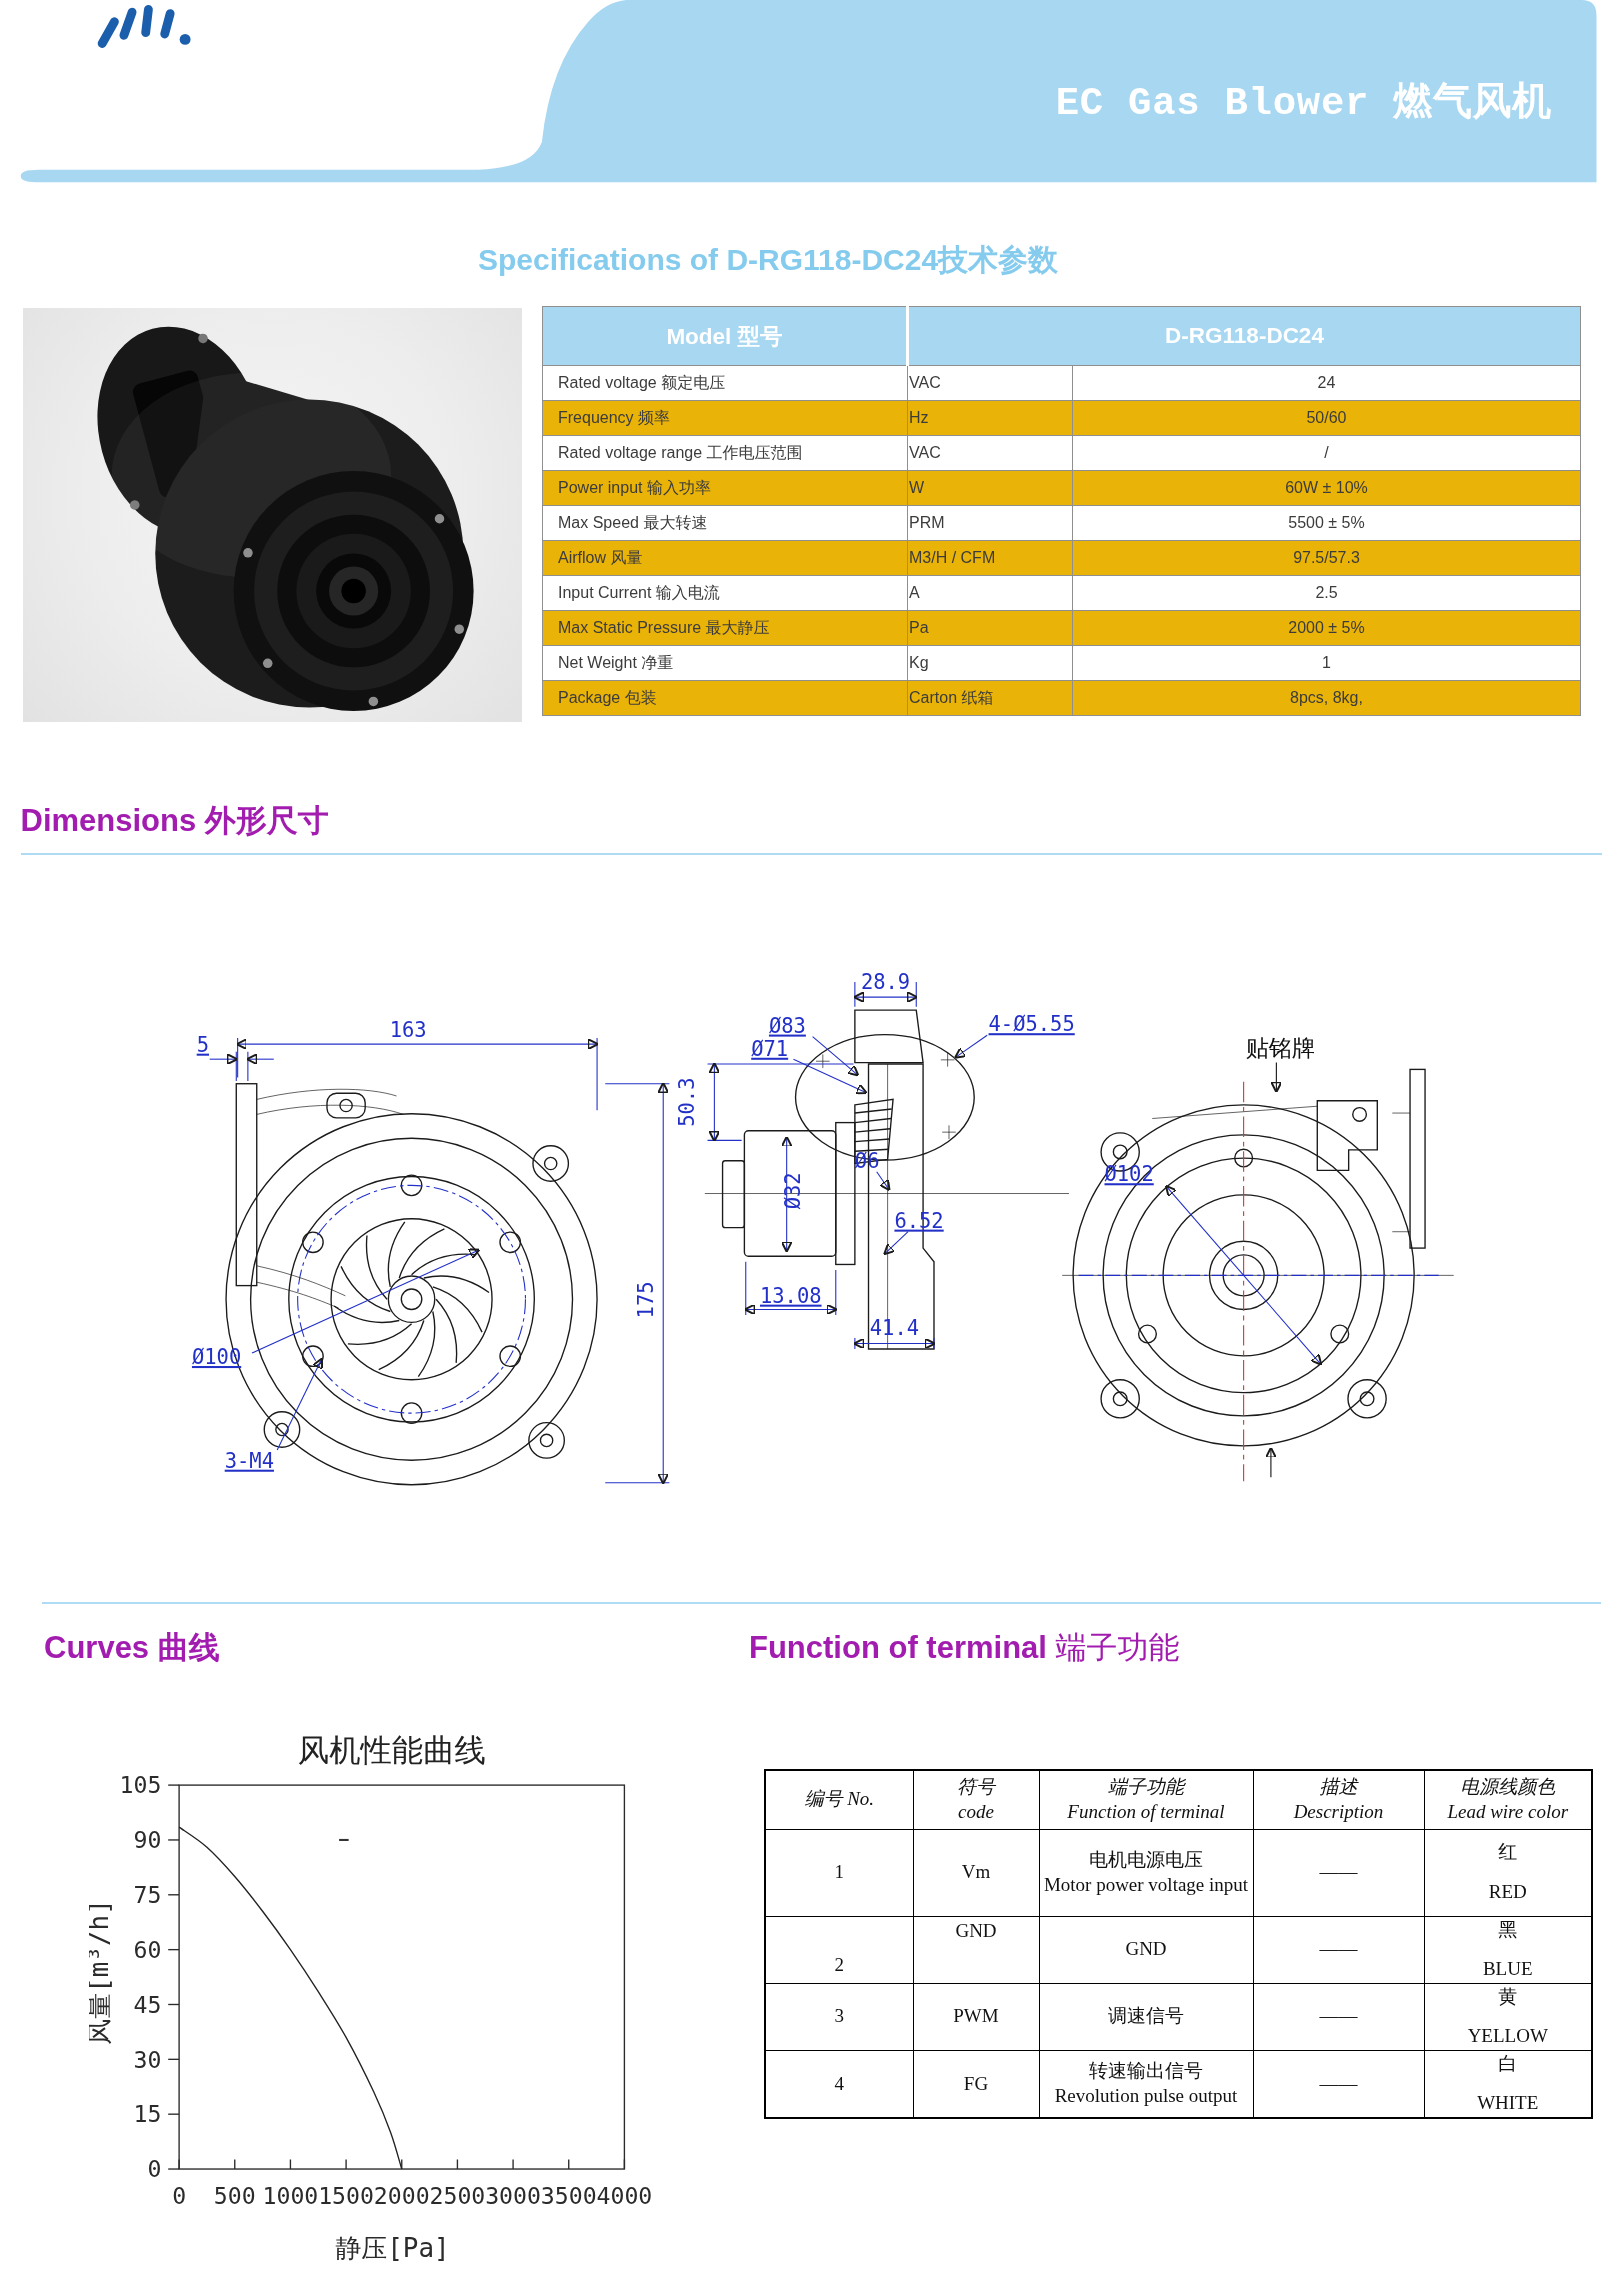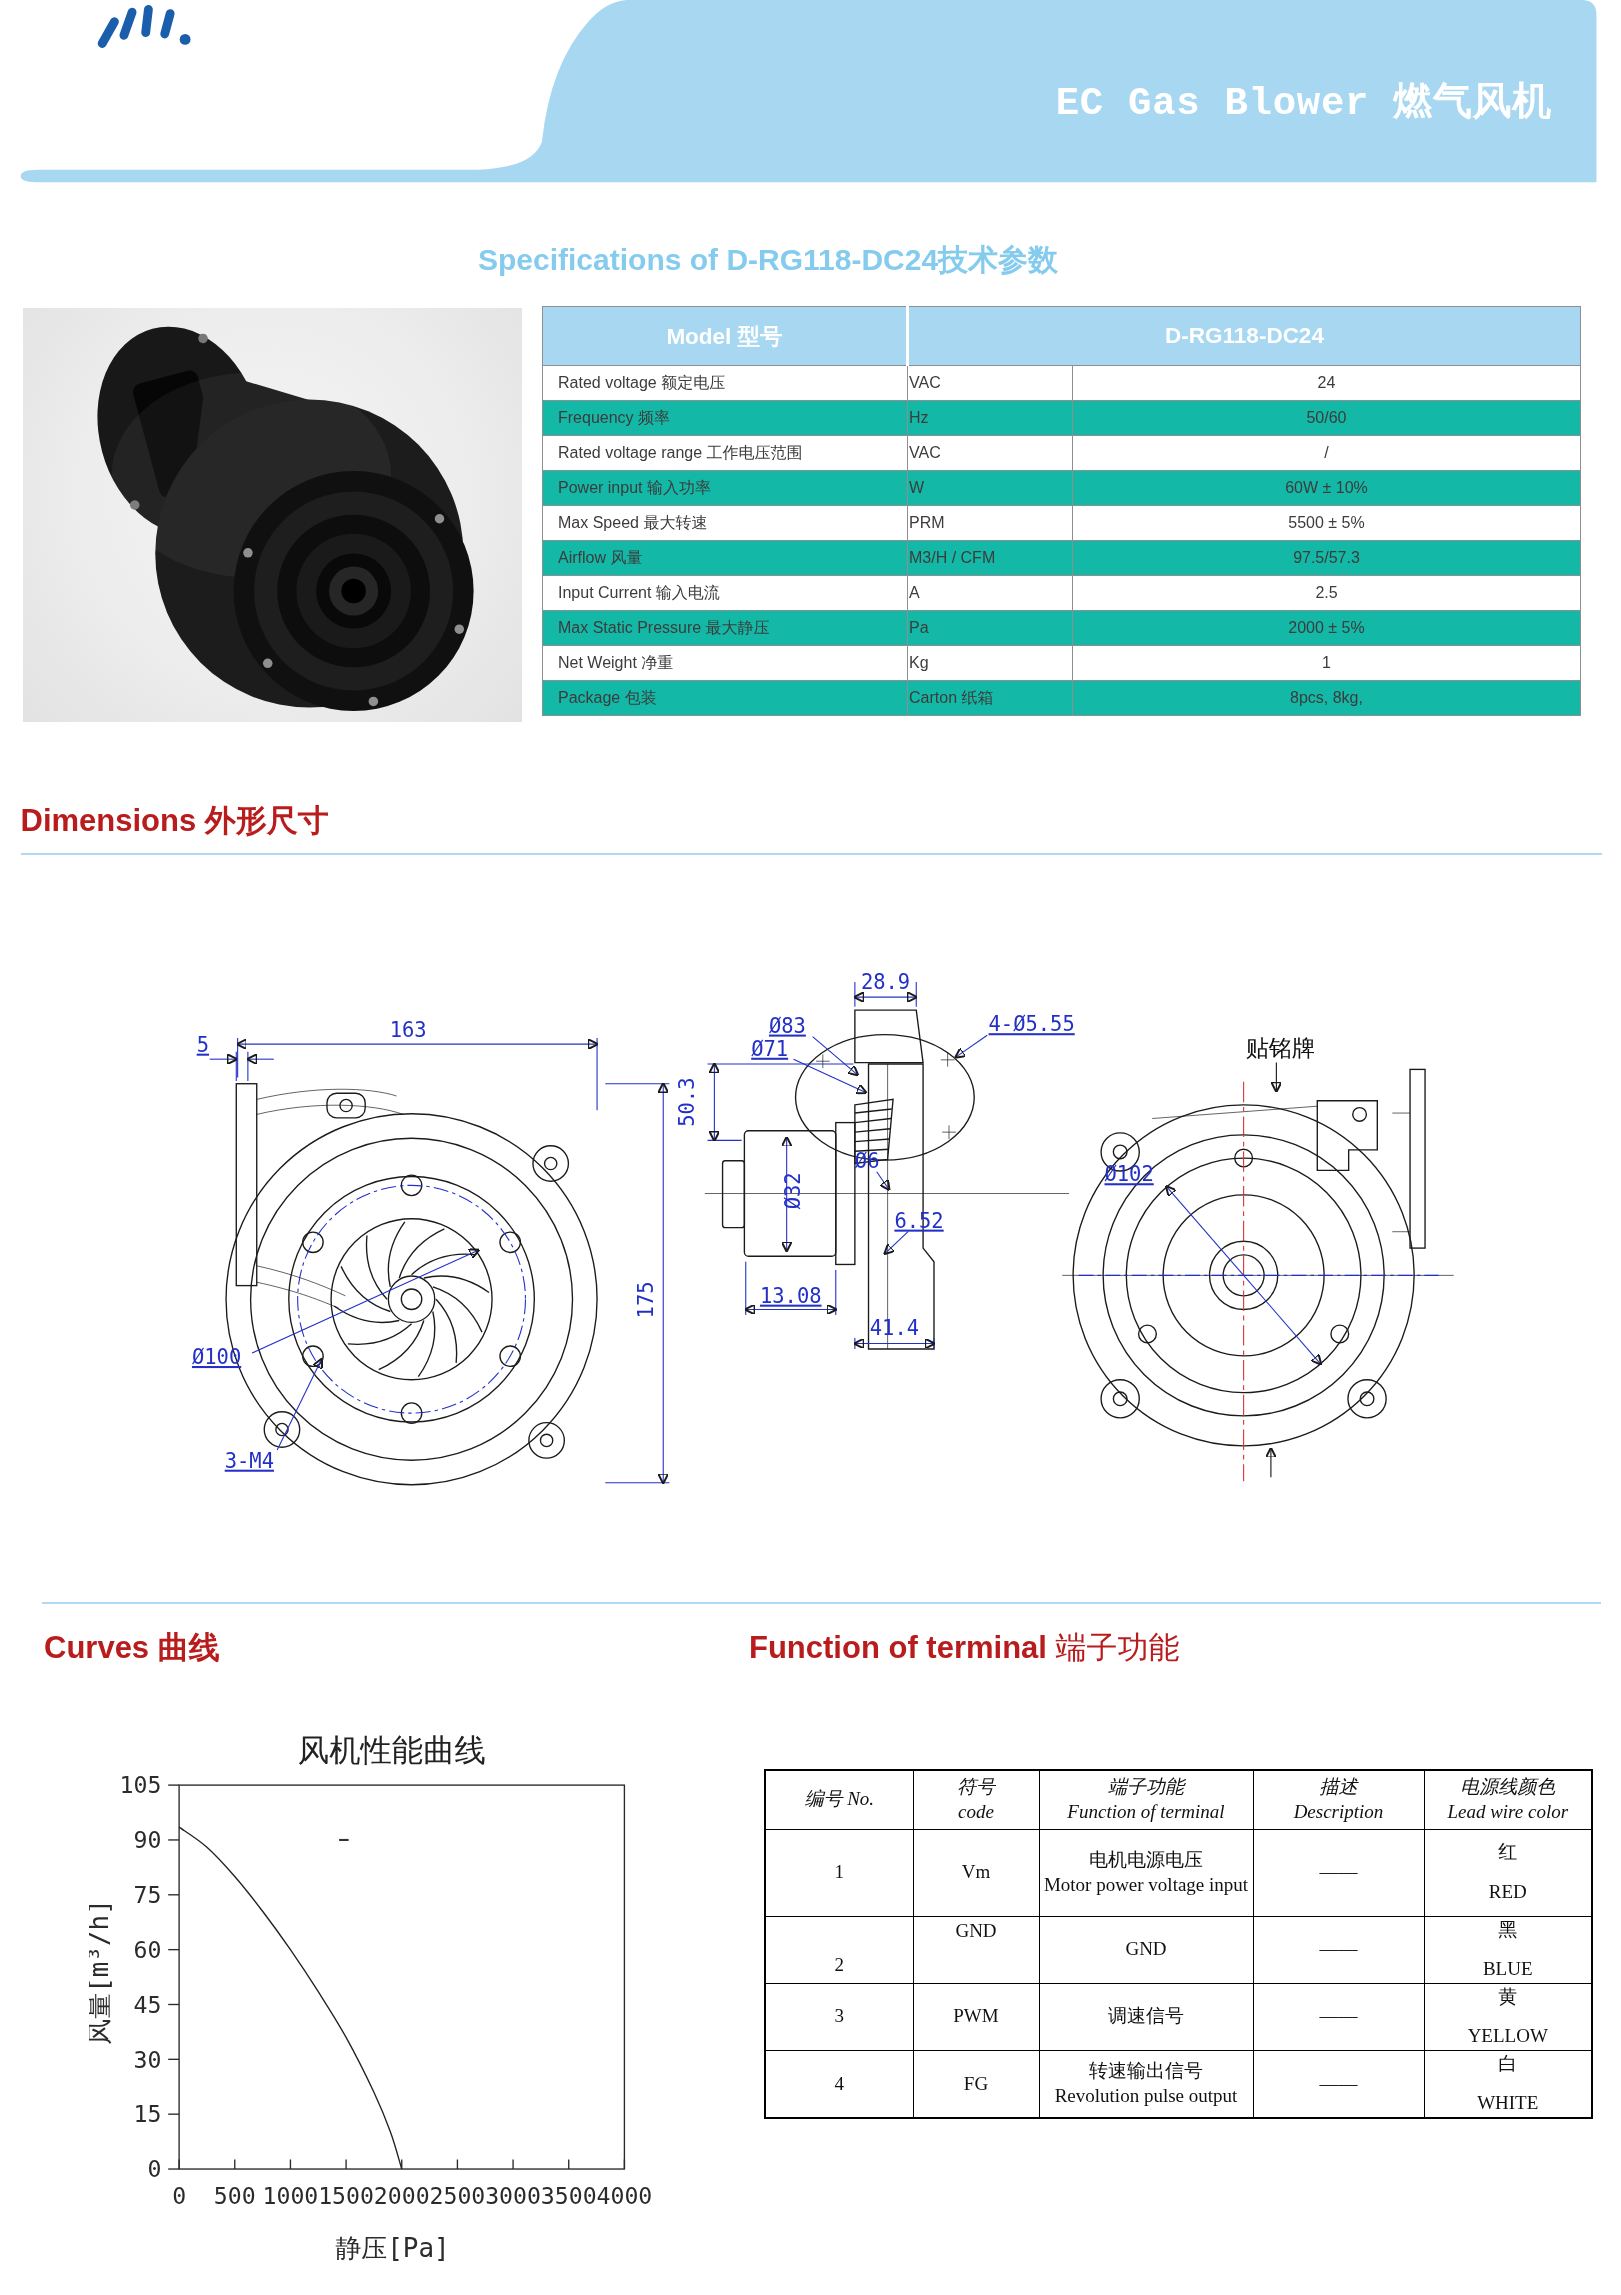--- a/index.html
+++ b/index.html
@@ -15,38 +15,38 @@
   .logo-word{position:absolute;left:0px;top:35px;font-size:56px;font-weight:800;
         color:#1B5EAB;letter-spacing:-2px;white-space:nowrap;}
   .logo-ball{display:inline-block;position:relative;width:42px;height:44px;border-radius:50%;
         vertical-align:-5.5px;margin:0 -0.7px;
         background:radial-gradient(circle at 38% 30%, #FFE08A 0%, #FBAE3C 40%, #F07E12 72%, #DD620A 100%);}
   .logo-ball svg{position:absolute;left:0;top:0;}
 
   
   .spec-title{position:absolute;left:478px;top:240px;width:766px;text-align:left;
         font-size:30px;font-weight:bold;color:#85CBEE;}
-  .sec-title{position:absolute;font-size:31px;font-weight:bold;color:#b91c1c;}
+  .sec-title{position:absolute;font-size:31px;font-weight:bold;color:#a21caf;}
   .sec-title .light{font-weight:normal;}
   .divider{position:absolute;height:2px;background:#AFDCF4;}
 
   
   .photo{position:absolute;left:23px;top:308px;width:499px;height:414px;
         background:radial-gradient(circle at 50% 45%, #f5f5f5 0%, #ededed 55%, #e2e2e2 100%);}
 
   
   .spec-table{position:absolute;left:542px;top:306px;width:1039px;border-collapse:collapse;
         table-layout:fixed;border:1.4px solid #8f8f8f;}
   .spec-table th{height:56px;background:#A7D7F1;color:#fff;font-size:22.5px;font-weight:bold;}
   .spec-table th.mh{border-right:3.4px solid #ffffff;}
   .spec-table td{height:32px;font-size:16px;color:#3c3c3c;border-top:1.4px solid #8f8f8f;}
   .spec-table td.lbl{padding-left:15px;text-align:left;border-right:0.7px solid #8f8f8f;}
   .spec-table td.unit{text-align:left;border-right:0.7px solid #8f8f8f;}
   .spec-table td.val{text-align:center;}
-  .spec-table tr.alt{background:#14b8a6;}
+  .spec-table tr.alt{background:#eab308;}
 
   
   .drawings{position:absolute;left:96px;top:948px;width:1440px;height:607px;}
   .cad circle,.cad rect,.cad path,.cad ellipse,.cad line{fill:none;stroke:#1b1b1b;stroke-width:2px;}
   .cad .thin{stroke-width:1px;}
   .cad .blue-dash{stroke:#2230C8;stroke-width:1.6px;stroke-dasharray:22 6 5 6;}
   .cad .red-dash{stroke:#D63333;stroke-width:1.6px;stroke-dasharray:30 7 7 7;}
   .cad .dimstroke{stroke:#2230C8;stroke-width:1.6px;}
   .cad .dimk{stroke:#111;stroke-width:1.6px;}
   .cad text{stroke:none;}

